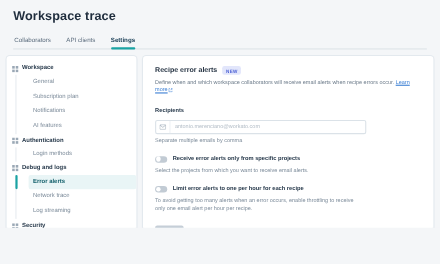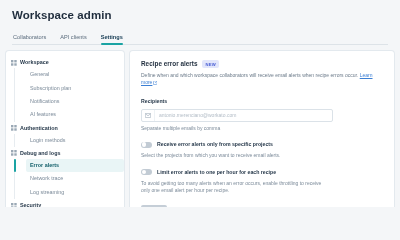--- a/index.html
+++ b/index.html
@@ -136,21 +136,21 @@
     font-size: 5px; font-weight: bold; color: #ffffff; line-height: 11px;
     text-align: center; cursor: default;
   }
 </style>
 </head>
 <body>
 
 <div class="page">
 
   <div class="header">
-    <div class="page-title">Workspace admin</div>
+    <div class="page-title">Workspace trace</div>
     <div class="tabs">
       <div class="tab">Collaborators</div>
       <div class="tab">API clients</div>
       <div class="tab active">Settings</div>
     </div>
   </div>
 
   <div class="body">
 
     <div class="sidebar">

